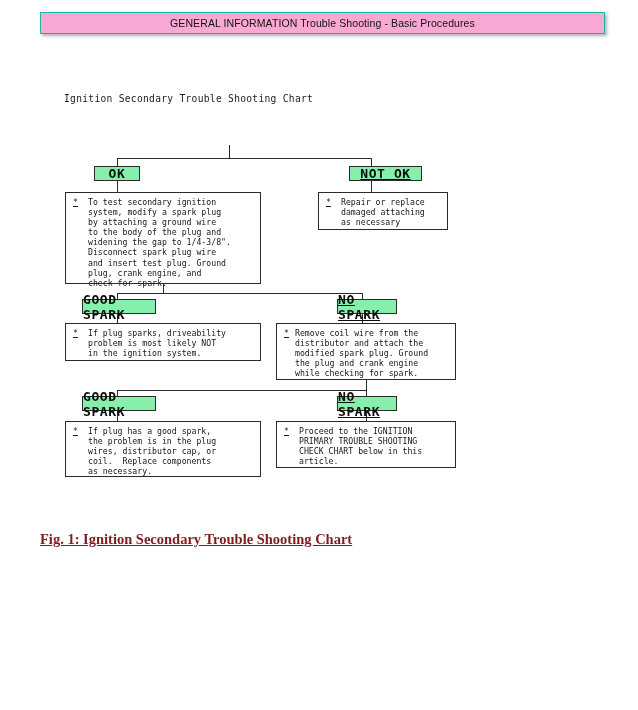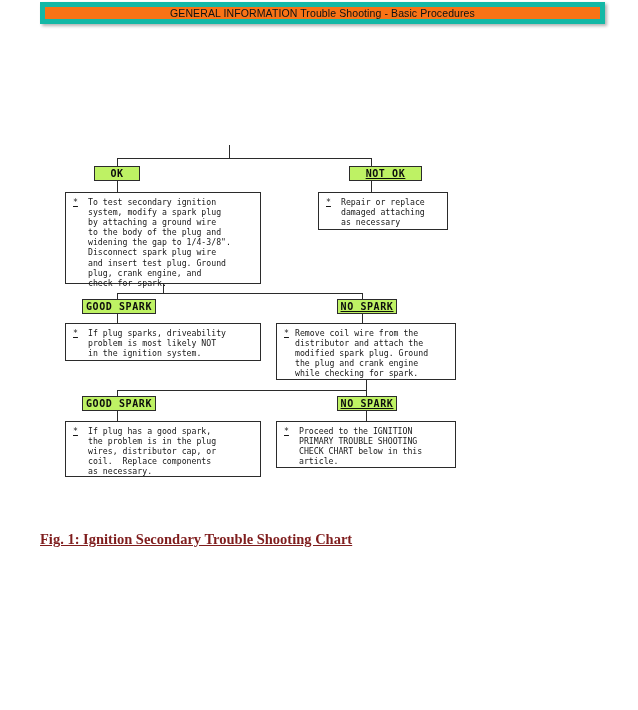--- a/index.html
+++ b/index.html
@@ -13,25 +13,25 @@
     position: relative;
     font-family: "Liberation Sans", sans-serif;
     color: #1a1a1a;
     overflow: hidden;
   }
 
   
   #header-bar {
     position: absolute;
     left: 40px;
-    top: 2px;
+    top: 12px;
     width: 565px;
     height: 22px;
-    background: #f97316;
-    border: 5px solid #14b8a6;
+    background: #f9a8d4;
+    border: 1px solid #14b8a6;
     box-shadow: 2px 2px 3px rgba(0,0,0,0.30);
     box-sizing: border-box;
     display: flex;
     align-items: center;
     justify-content: center;
   }
   #header-title {
     font-family: "Liberation Sans", sans-serif;
     font-size: 10.5px;
     color: #111111;
@@ -88,23 +88,23 @@
     font-size: 8.2px;
     line-height: 10.1px;
     text-decoration: underline;
   }
 
   
   .tag {
     position: absolute;
     box-sizing: border-box;
     border: 1px solid #2b2b2b;
-    background: #bef264;
-    font-family: "DejaVu Sans Mono", monospace;
-    font-size: 10px;
+    background: #86efac;
+    font-family: "DejaVu Sans Mono", monospace;
+    font-size: 13px;
     font-weight: bold;
     color: #0d0d0d;
     letter-spacing: 0.6px;
     display: flex;
     align-items: center;
     justify-content: center;
     z-index: 3;
   }
   .tag.underlined span { text-decoration: underline; }
 
@@ -134,20 +134,21 @@
 </style>
 </head>
 <body>
 
 <div id="header-bar">
   <div id="header-title">GENERAL INFORMATION Trouble Shooting - Basic Procedures</div>
 </div>
 
 <div id="chart-area">
 
+  <div id="chart-title">Ignition Secondary Trouble Shooting Chart</div>
 
 
   <div class="ln v" style="left:229px; top:145px; height:13px;"></div>
   <div class="ln h" style="left:117px; top:158px; width:254px;"></div>
   <div class="ln v" style="left:117px; top:158px; height:9px;"></div>
   <div class="ln v" style="left:371px; top:158px; height:9px;"></div>
 
   <div class="tag" style="left:94px; top:166px; width:46px; height:15px;">
     <span>OK</span>
   </div>

